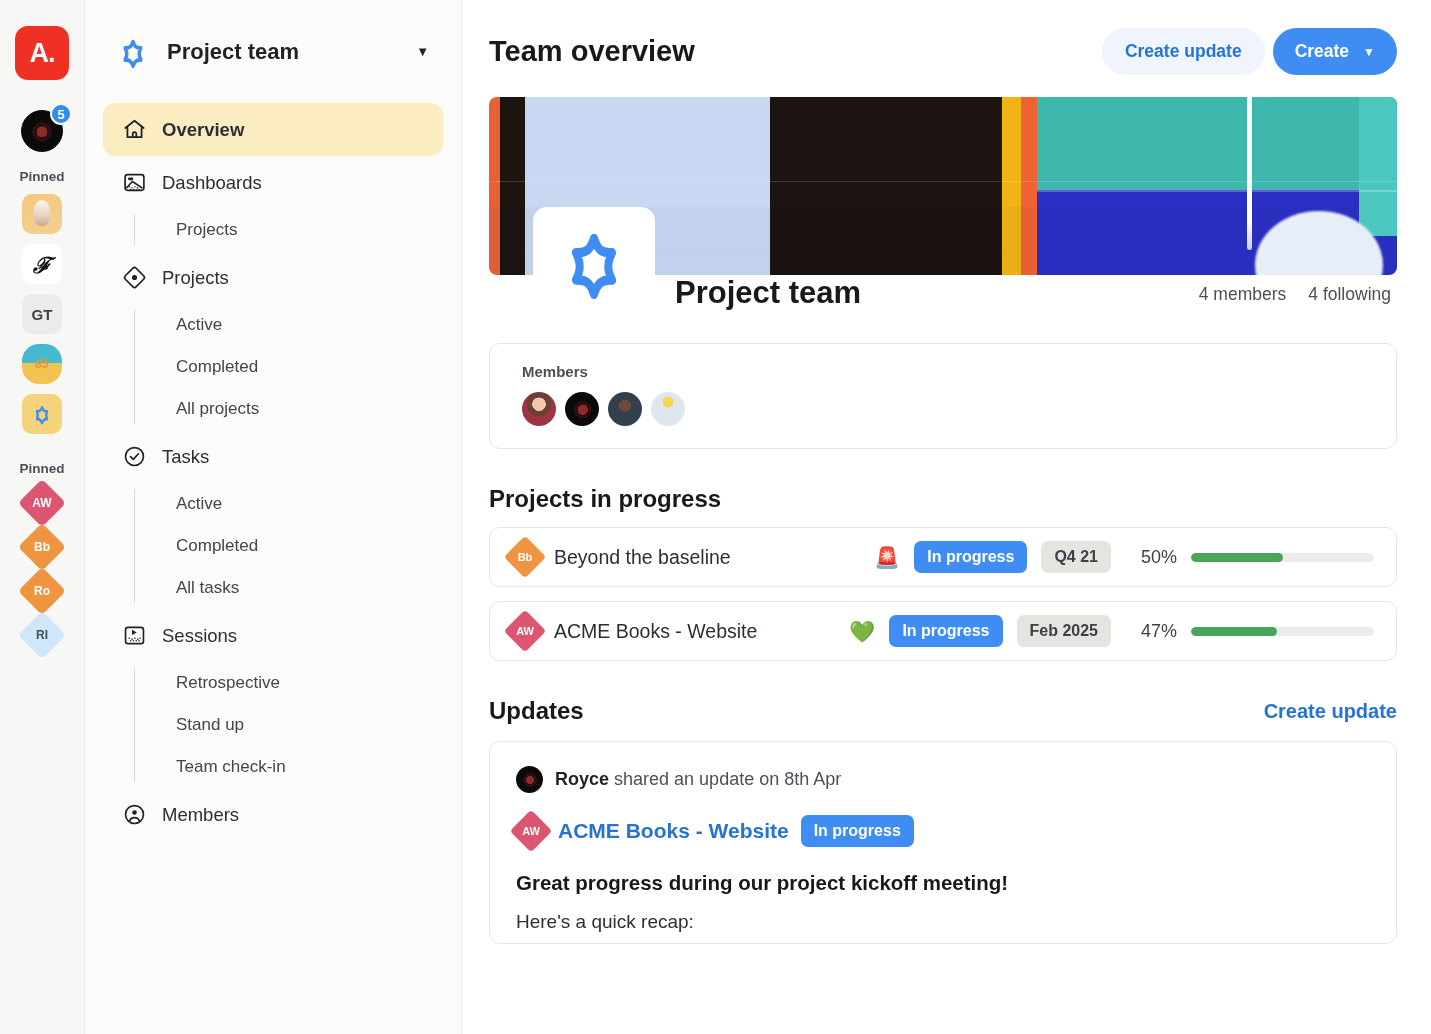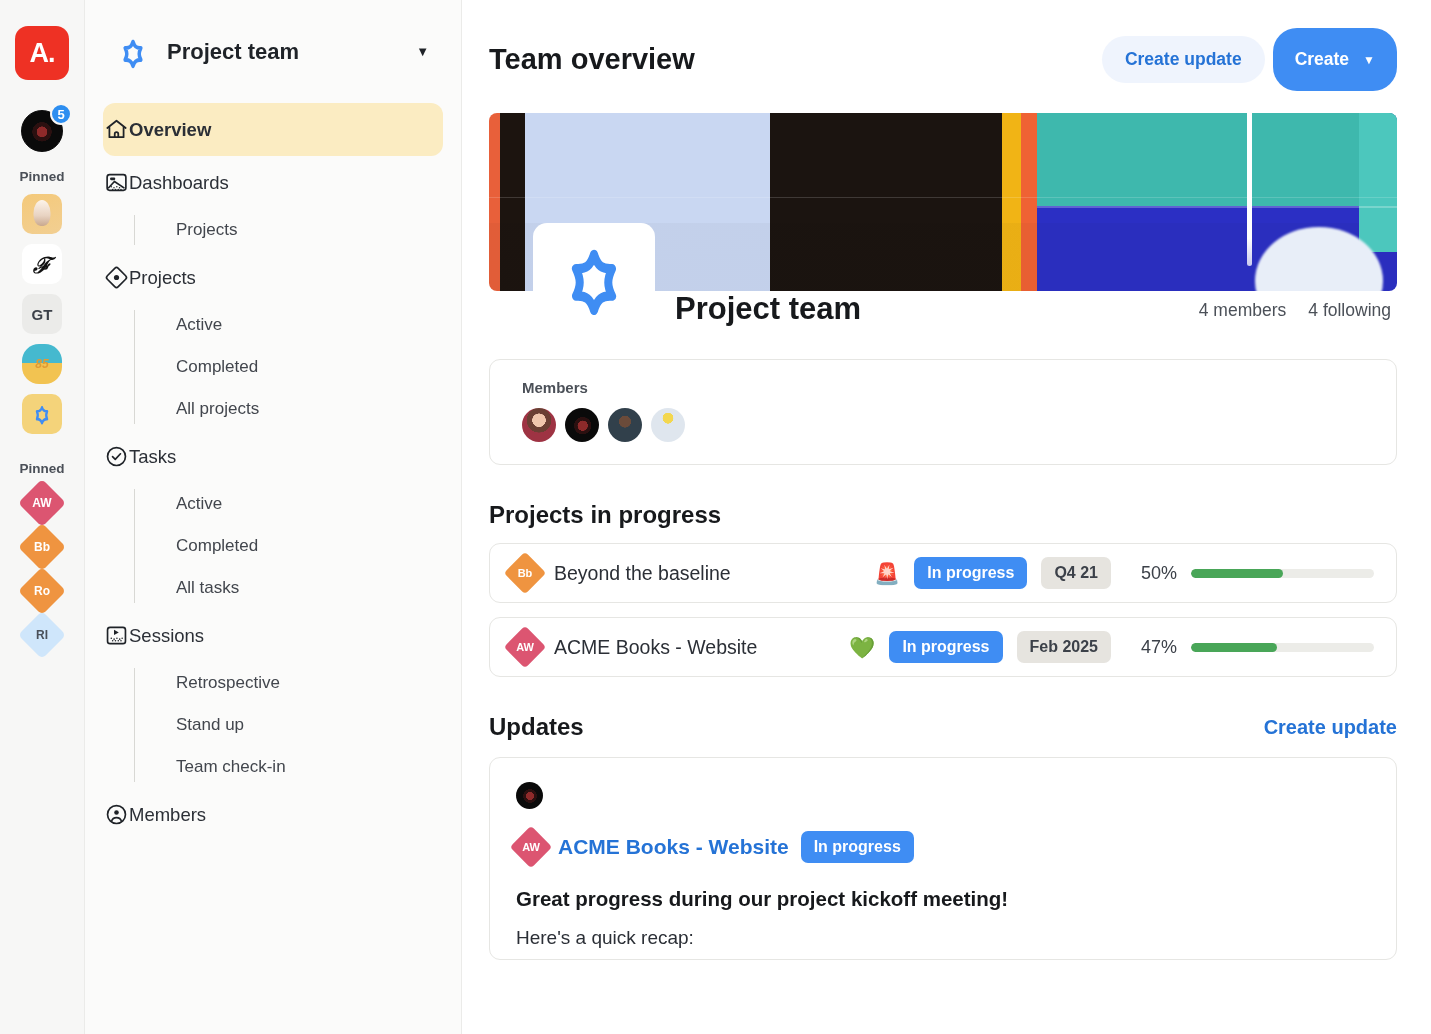--- a/index.html
+++ b/index.html
@@ -96,22 +96,22 @@
     height: 103px; padding-left: 10px;
   }
   .team-header .th-icon svg { width: 40px; height: 40px; display:block;}
   .team-header .th-title {
     font-size: 22px; font-weight: bold; color: #1f2328;
     flex: 1;
   }
   .caret { color:#1f2328; font-size: 13px; padding-right: 14px; }
 
   .nav-item {
-    display: flex; align-items: center; 
-    height: 53px; 
+    display: flex; align-items: center; gap: 15px;
+    height: 53px; padding-left: 18px;
     border-radius: 12px;
     font-size: 18.5px; color: #2b2f36;
   }
   .nav-item.active { background: #fbecc2; font-weight: bold; }
   .nav-item .ico { width: 26px; height: 26px; display:flex; align-items:center; justify-content:center; flex:0 0 26px;}
   .nav-item .ico svg { width: 25px; height: 25px; display:block; }
   .sub-group { position: relative; padding-left: 39px; }
   .sub-group::before {
     content:""; position:absolute; left: 31px; top: 6px; bottom: 6px;
     width: 1px; background: #d8d8d4;
@@ -131,21 +131,21 @@
   .page-title { font-size: 29px; font-weight: bold; color:#17191c; flex:1; }
   .btn-ghost {
     background:#eff4fd; color:#2573d6; border:none;
     font-size: 17.5px; font-weight: bold;
     padding: 13px 23px; border-radius: 24px; cursor:pointer;
     font-family: inherit;
   }
   .btn-primary {
     background:#3f8df3; color:#fff; border:none;
     font-size: 17.5px; font-weight: bold;
-    padding: 21px 22px; border-radius: 24px; cursor:pointer;
+    padding: 13px 22px; border-radius: 24px; cursor:pointer;
     margin-left: 8px; display:flex; align-items:center; gap:14px;
     font-family: inherit;
   }
   .btn-primary .cv { font-size: 12px; }
 
   .content { padding: 0 34px 0 27px; }
 
   .banner {
     height: 178px; border-radius: 8px; margin-top: 22px;
     position: relative; overflow:hidden;
@@ -529,20 +529,24 @@
       </div>
 
       <div class="sec-head">
         <div class="sec-title">Updates</div>
         <div class="sec-link">Create update</div>
       </div>
 
       <div class="card update-card">
         <div class="u-line">
           <div class="u-avatar"></div>
+          <div class="u-text">
+            <b>Royce</b>
+            <span>shared an update on 8th Apr</span>
+          </div>
         </div>
         <div class="u-proj">
           <div class="proj-diamond" style="--dc:#dc5571">
             <span>AW</span>
           </div>
           <div class="u-proj-name">ACME Books - Website</div>
           <div class="badge-blue">In progress</div>
         </div>
         <div class="u-title">Great progress during our project kickoff meeting!</div>
         <div class="u-body">Here's a quick recap:</div>

